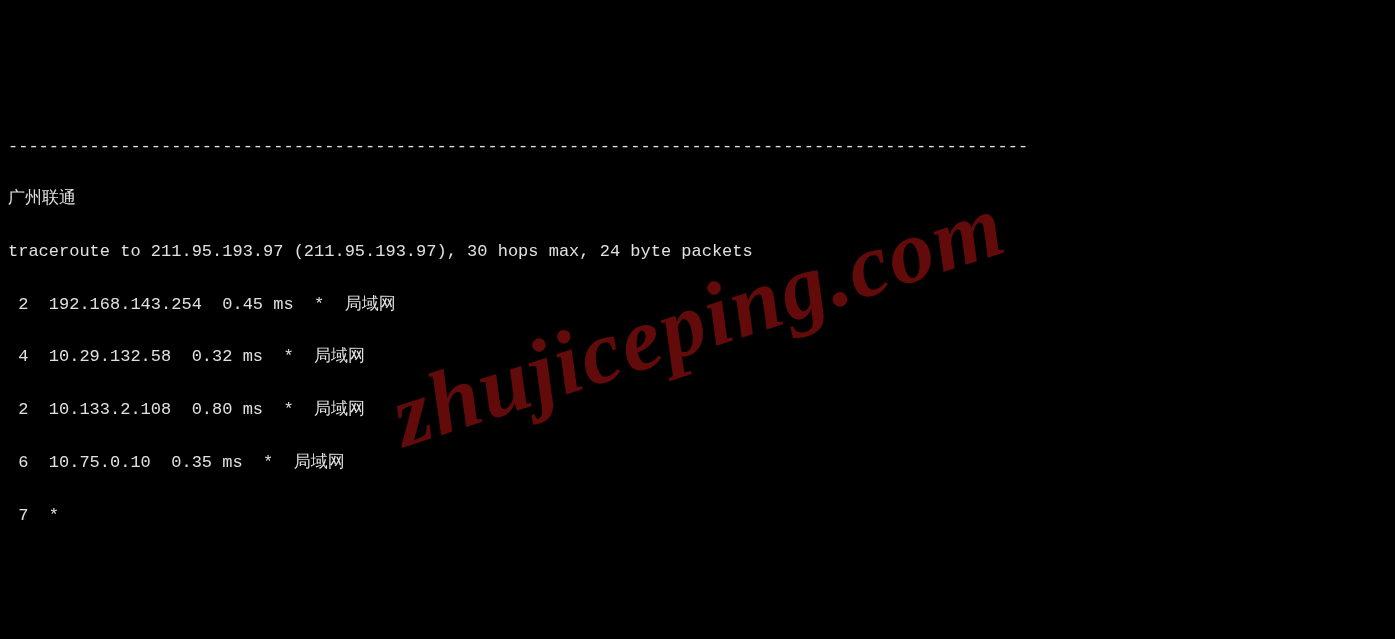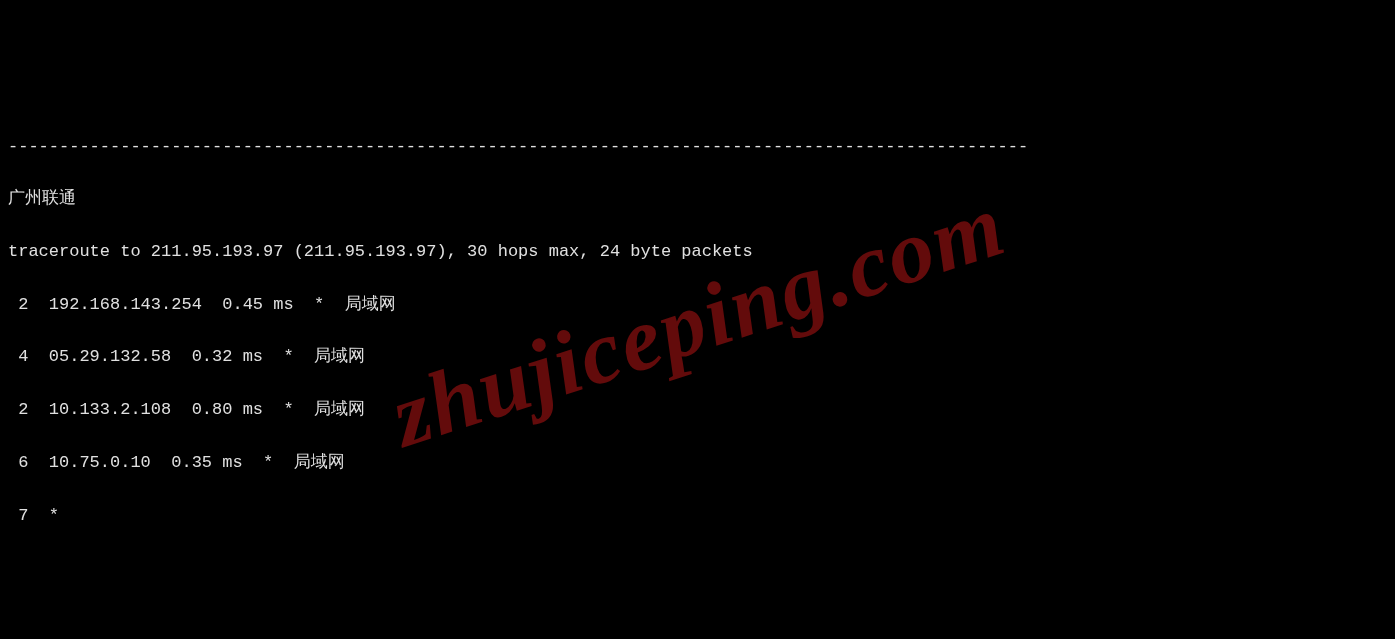--- a/index.html
+++ b/index.html
@@ -44,21 +44,21 @@
 </head>
 <body>
 
 
 
 <div class="terminal">
 <span class="line">----------------------------------------------------------------------------------------------------</span>
 <span class="line">广州联通</span>
 <span class="line">traceroute to 211.95.193.97 (211.95.193.97), 30 hops max, 24 byte packets</span>
 <span class="line"> 2  192.168.143.254  0.45 ms  *  局域网</span>
-<span class="line"> 4  05.29.132.58  0.32 ms  *  局域网</span>
+<span class="line"> 4  10.29.132.58  0.32 ms  *  局域网</span>
 <span class="line"> 2  10.133.2.108  0.80 ms  *  局域网</span>
 <span class="line"> 6  10.75.0.10  0.35 ms  *  局域网</span>
 <span class="line"> 7  *</span>
 
 
 
 
 
 
 

